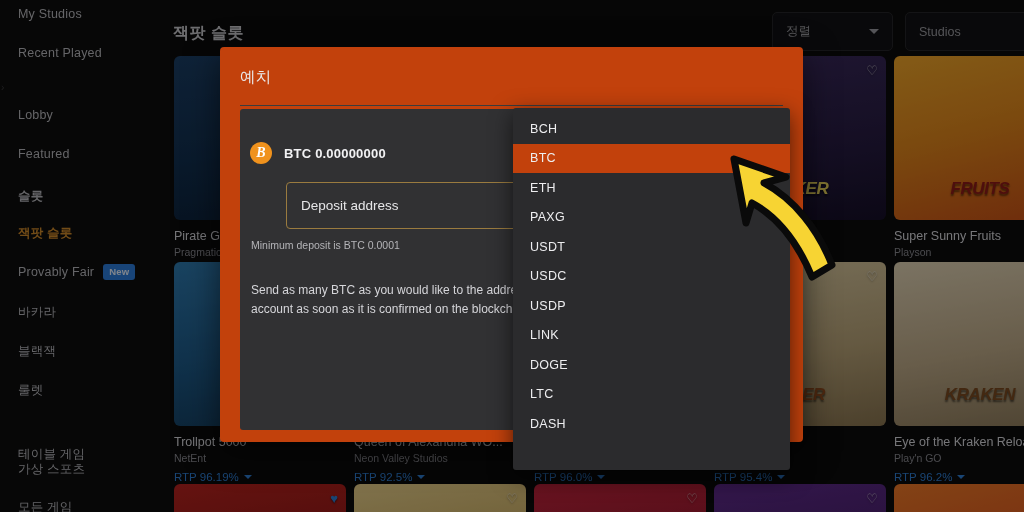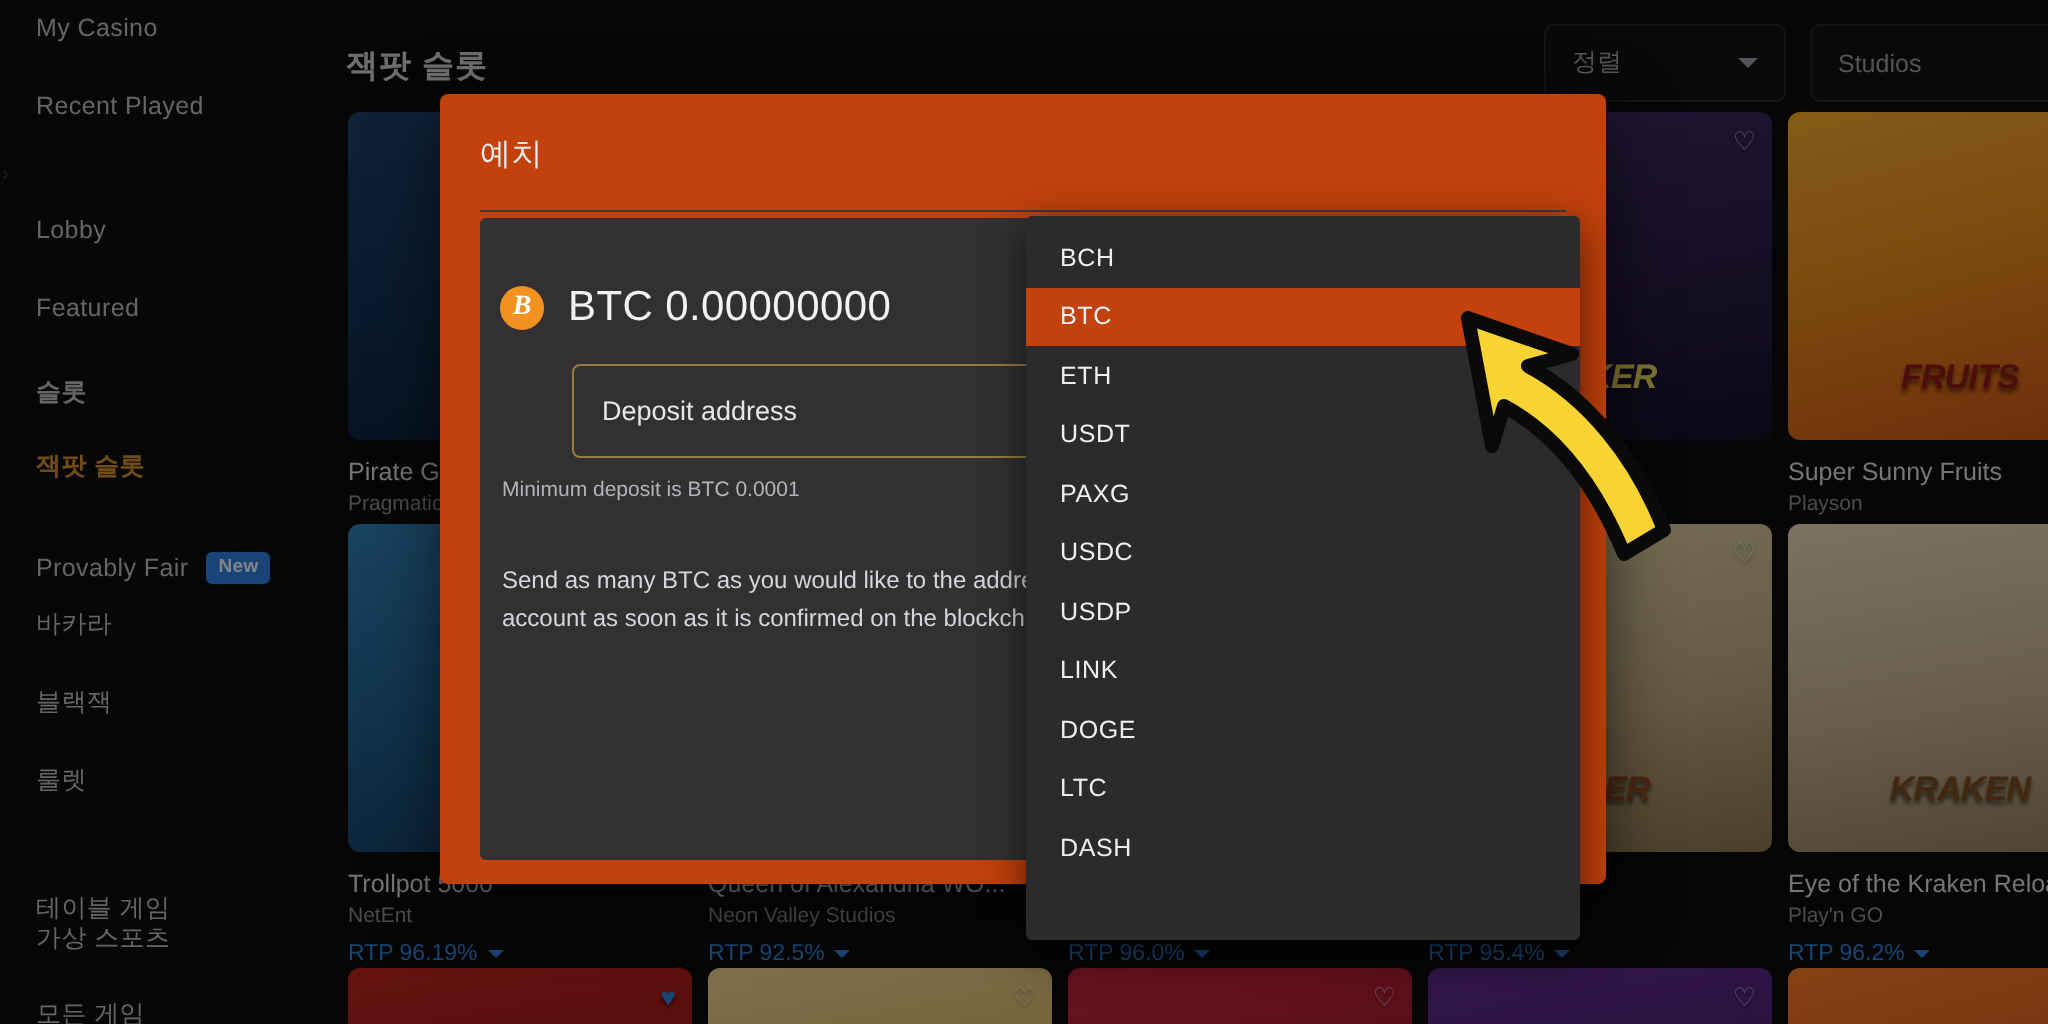--- a/index.html
+++ b/index.html
@@ -90,21 +90,21 @@
   #modal-body { position: absolute; left: 20px; top: 62px; right: 20px; bottom: 12px;
     background: #313133; border-radius: 3px; }
   #coin-row { position: absolute; left: 10px; top: 33px;
     display: flex; align-items: center; gap: 12px; }
   #coin-icon {
     width: 22px; height: 22px; border-radius: 50%; background: #f0921d;
     color: #fff; font-weight: bold; font-size: 14px; font-style: italic;
     display: flex; align-items: center; justify-content: center;
     font-family: "Liberation Serif", serif;
   }
-  #coin-amount { font-size: 21px; color: #f2f2f4; font-weight: normal; letter-spacing: .2px; }
+  #coin-amount { font-size: 13px; color: #f2f2f4; font-weight: bold; letter-spacing: .2px; }
   #deposit-field {
     position: absolute; left: 10px; top: 73px; right: 10px; height: 47px;
     border: 1px solid #9a7b3f; border-radius: 4px;
     display: flex; align-items: center; padding: 0 14px;
     color: #e6e6e8; font-size: 13.5px; margin-left: 36px;
   }
   #min-deposit { position: absolute; left: 11px; top: 130px;
     font-size: 10.5px; color: #b4b4b8; }
   #send-note { position: absolute; left: 11px; top: 172px; right: 10px;
     font-size: 12px; color: #d6d6da; line-height: 1.55; }
@@ -125,38 +125,38 @@
   #cursor-arrow { position: absolute; left: 690px; top: 125px; z-index: 40; }
 </style>
 </head>
 <body>
 
 <div id="root">
 
   <nav id="sidebar">
     <span class="side-dot">›</span>
   <div class="side-item" style="top: 7px;">
-        <span>My Casino</span>
+        <span>My Studios</span>
       </div>
       <div class="side-item" style="top: 46px;">
         <span>Recent Played</span>
       </div>
       <div class="side-item" style="top: 108px;">
         <span>Lobby</span>
       </div>
       <div class="side-item" style="top: 147px;">
         <span>Featured</span>
       </div>
       <div class="side-item" style="top: 188px; font-weight: bold;">
         <span>슬롯</span>
       </div>
       <div class="side-item active" style="top: 225px;">
         <span>잭팟 슬롯</span>
       </div>
-      <div class="side-item" style="top: 264px; margin-top: 12px;">
+      <div class="side-item" style="top: 264px;">
         <span>Provably Fair</span>
         <span class="badge-new">New</span>
       </div>
       <div class="side-item" style="top: 304px;">
         <span>바카라</span>
       </div>
       <div class="side-item" style="top: 343px;">
         <span>블랙잭</span>
       </div>
       <div class="side-item" style="top: 382px;">
@@ -374,22 +374,22 @@
       </div>
       <div id="min-deposit">Minimum deposit is BTC 0.0001</div>
       <div id="send-note">Send as many BTC as you would like to the address above. Funds will be credited to your account as soon as it is confirmed on the blockchain.</div>
     </div>
   </div>
 
   <div id="dropdown">
       <div class="dd-item">BCH</div>
       <div class="dd-item sel">BTC</div>
       <div class="dd-item">ETH</div>
+      <div class="dd-item">PAXG</div>
       <div class="dd-item">USDT</div>
-      <div class="dd-item">PAXG</div>
       <div class="dd-item">USDC</div>
       <div class="dd-item">USDP</div>
       <div class="dd-item">LINK</div>
       <div class="dd-item">DOGE</div>
       <div class="dd-item">LTC</div>
       <div class="dd-item">DASH</div>
     </div>
 
   <svg id="cursor-arrow" width="175" height="175" viewBox="0 0 175 175">
     <path d="M44 34 L96 52 L74 58 C104 74 128 104 142 140 L122 152

